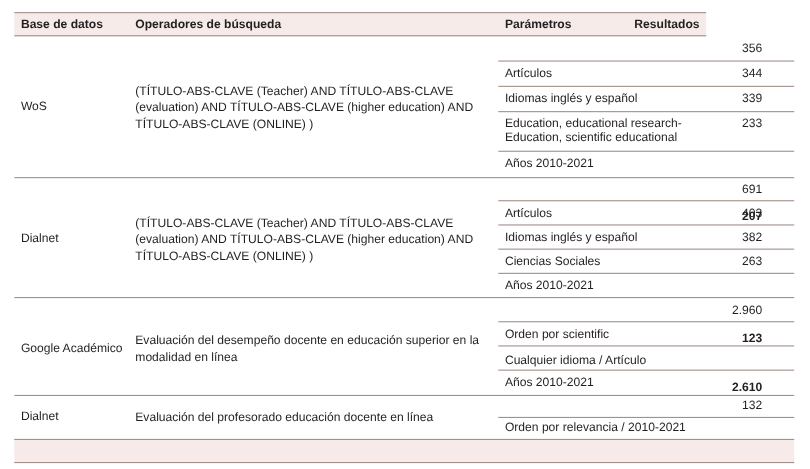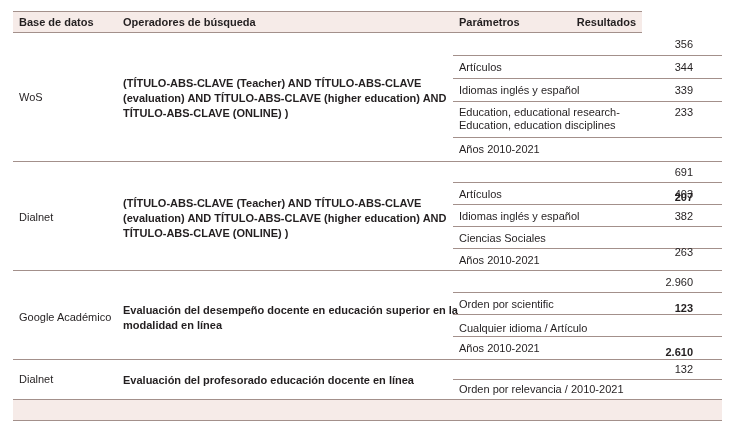--- a/index.html
+++ b/index.html
@@ -4,21 +4,21 @@
 <style>
   html, body { margin:0; padding:0; background:#ffffff; }
   body { width:736px; height:426px; position:relative; overflow:hidden;
          font-family: "Liberation Sans", sans-serif; font-size:11px; color:#231f20; }
   .tbl { position:absolute; left:13px; top:11px; width:709px; }
   .hdr { position:absolute; left:0; top:0; width:629px; height:22px; background:#f6ebe8;
          border-top:1.5px solid #a3908b; border-bottom:1.5px solid #a3908b; box-sizing:border-box; }
   .hcell { position:absolute; top:4px; font-weight:bold; }
   .sec { position:absolute; left:0; width:709px; box-sizing:border-box; border-bottom:1.5px solid #a3908b; }
   .db { position:absolute; left:6px; }
-  .op { position:absolute; left:110px; width:335px; line-height:15px;font-weight:bold; }
+  .op { position:absolute; left:110px; width:335px; line-height:15px; }
   .prow { position:absolute; left:440px; width:269px; box-sizing:border-box; border-bottom:1px solid #a3908b; }
   .prow.last { border-bottom:none; }
   .plabel { position:absolute; left:6px; line-height:13px; }
   .pval { position:absolute; right:29px; text-align:left; }
   .bold { font-weight:bold;margin-top:48px; }
   .total { position:absolute; left:0; top:388px; width:709px; height:22px; background:#f6ebe8;
            border-top:1.5px solid #a3908b; border-bottom:1.5px solid #a3908b; box-sizing:border-box; }
 </style>
 </head>
 <body>
@@ -41,21 +41,21 @@
     </div>
     <div class="prow" style="top:23px;height:23px">
       <span class="plabel" style="top:5px">Artículos</span>
       <span class="pval" style="top:5px">344</span>
     </div>
     <div class="prow" style="top:46px;height:23px">
       <span class="plabel" style="top:5px">Idiomas inglés y español</span>
       <span class="pval" style="top:5px">339</span>
     </div>
     <div class="prow" style="top:69px;height:36px">
-      <span class="plabel" style="top:4px;width:180px">Education, educational research-Education, education disciplines</span>
+      <span class="plabel" style="top:4px;width:180px">Education, educational research-Education, scientific educational</span>
       <span class="pval" style="top:4px">233</span>
     </div>
     <div class="prow last" style="top:105px;height:23px">
       <span class="plabel" style="top:5px">Años 2010-2021</span>
       <span class="pval bold" style="top:5px">207</span>
     </div>
   </div>
 
   <div class="sec" style="top:151px;height:109px">
     <span class="db" style="top:49px">Dialnet</span>
@@ -67,21 +67,21 @@
     <div class="prow" style="top:21px;height:22px">
       <span class="plabel" style="top:5px">Artículos</span>
       <span class="pval" style="top:5px">403</span>
     </div>
     <div class="prow" style="top:43px;height:22px">
       <span class="plabel" style="top:5px">Idiomas inglés y español</span>
       <span class="pval" style="top:5px">382</span>
     </div>
     <div class="prow" style="top:65px;height:22px">
       <span class="plabel" style="top:5px">Ciencias Sociales</span>
-      <span class="pval" style="top:19px">263</span>
+      <span class="pval" style="top:5px">263</span>
     </div>
     <div class="prow last" style="top:87px;height:22px">
       <span class="plabel" style="top:5px">Años 2010-2021</span>
       <span class="pval bold" style="top:5px">123</span>
     </div>
   </div>
 
   <div class="sec" style="top:260px;height:89px">
     <span class="db" style="top:40px">Google Académico</span>
     <span class="op" style="top:32px">Evaluación del desempeño docente en educación superior en la modalidad en línea</span>

